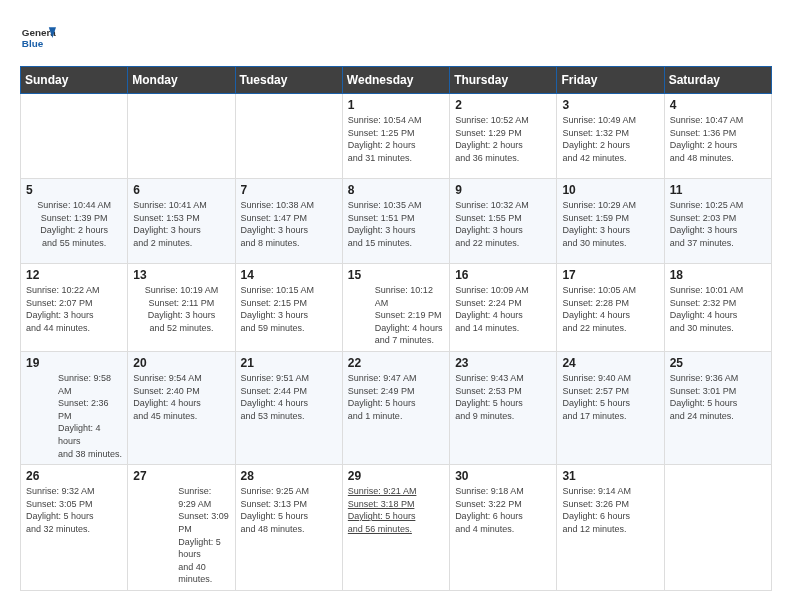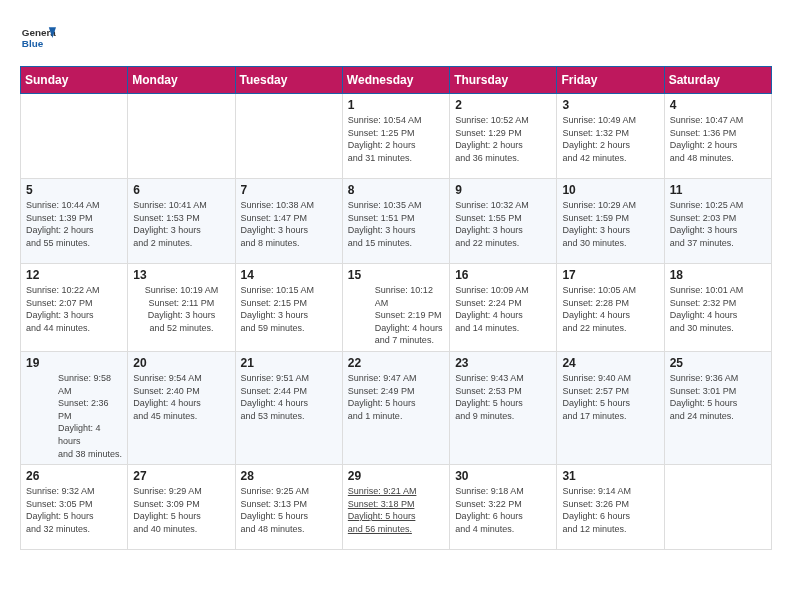--- a/index.html
+++ b/index.html
@@ -74,21 +74,21 @@
     }
     .empty {
       background: #f9f9f9;
     }
     tr:nth-child(even) td {
       background: #f5f8fc;
     }
     tr:nth-child(odd) td {
       background: #fff;
     }
-    .calendar thead tr th { background: #be185d; }
+    .calendar thead tr th { background: #404040; }
   </style>
 </head>
 <body>
 
 <div class="header">
   <div class="logo">
     <svg class="logo-icon" viewBox="0 0 40 40" xmlns="http://www.w3.org/2000/svg">
       <text x="2" y="18" font-size="11" font-weight="bold" fill="#333">General</text>
       <text x="2" y="30" font-size="11" font-weight="bold" fill="#1a5fa8">Blue</text>
       <polygon points="32,8 40,8 36,20" fill="#1a5fa8"></polygon>
@@ -142,21 +142,21 @@
           <span class="day-num">4</span>
           <div class="day-info" style="white-space: pre-line;">Sunrise: 10:47 AM
 Sunset: 1:36 PM
 Daylight: 2 hours
 and 48 minutes.</div>
         </td>
       </tr>
       <tr>
         <td>
           <span class="day-num">5</span>
-          <div class="day-info" style="white-space: pre-line;">Sunrise: 10:44 AM
+          <div class="day-info" style="white-space: pre-line; text-align: center;">Sunrise: 10:44 AM
 Sunset: 1:39 PM
 Daylight: 2 hours
 and 55 minutes.</div>
         </td>
         <td>
           <span class="day-num">6</span>
           <div class="day-info" style="white-space: pre-line;">Sunrise: 10:41 AM
 Sunset: 1:53 PM
 Daylight: 3 hours
 and 2 minutes.</div>
@@ -302,21 +302,21 @@
       <tr>
         <td>
           <span class="day-num">26</span>
           <div class="day-info" style="white-space: pre-line;">Sunrise: 9:32 AM
 Sunset: 3:05 PM
 Daylight: 5 hours
 and 32 minutes.</div>
         </td>
         <td>
           <span class="day-num">27</span>
-          <div class="day-info" style="white-space: pre-line;">Sunrise: 9:29 AM
+          <div class="day-info" style="white-space: pre-line; margin-left: 45px;">Sunrise: 9:29 AM
 Sunset: 3:09 PM
 Daylight: 5 hours
 and 40 minutes.</div>
         </td>
         <td>
           <span class="day-num">28</span>
           <div class="day-info" style="white-space: pre-line;">Sunrise: 9:25 AM
 Sunset: 3:13 PM
 Daylight: 5 hours
 and 48 minutes.</div>

